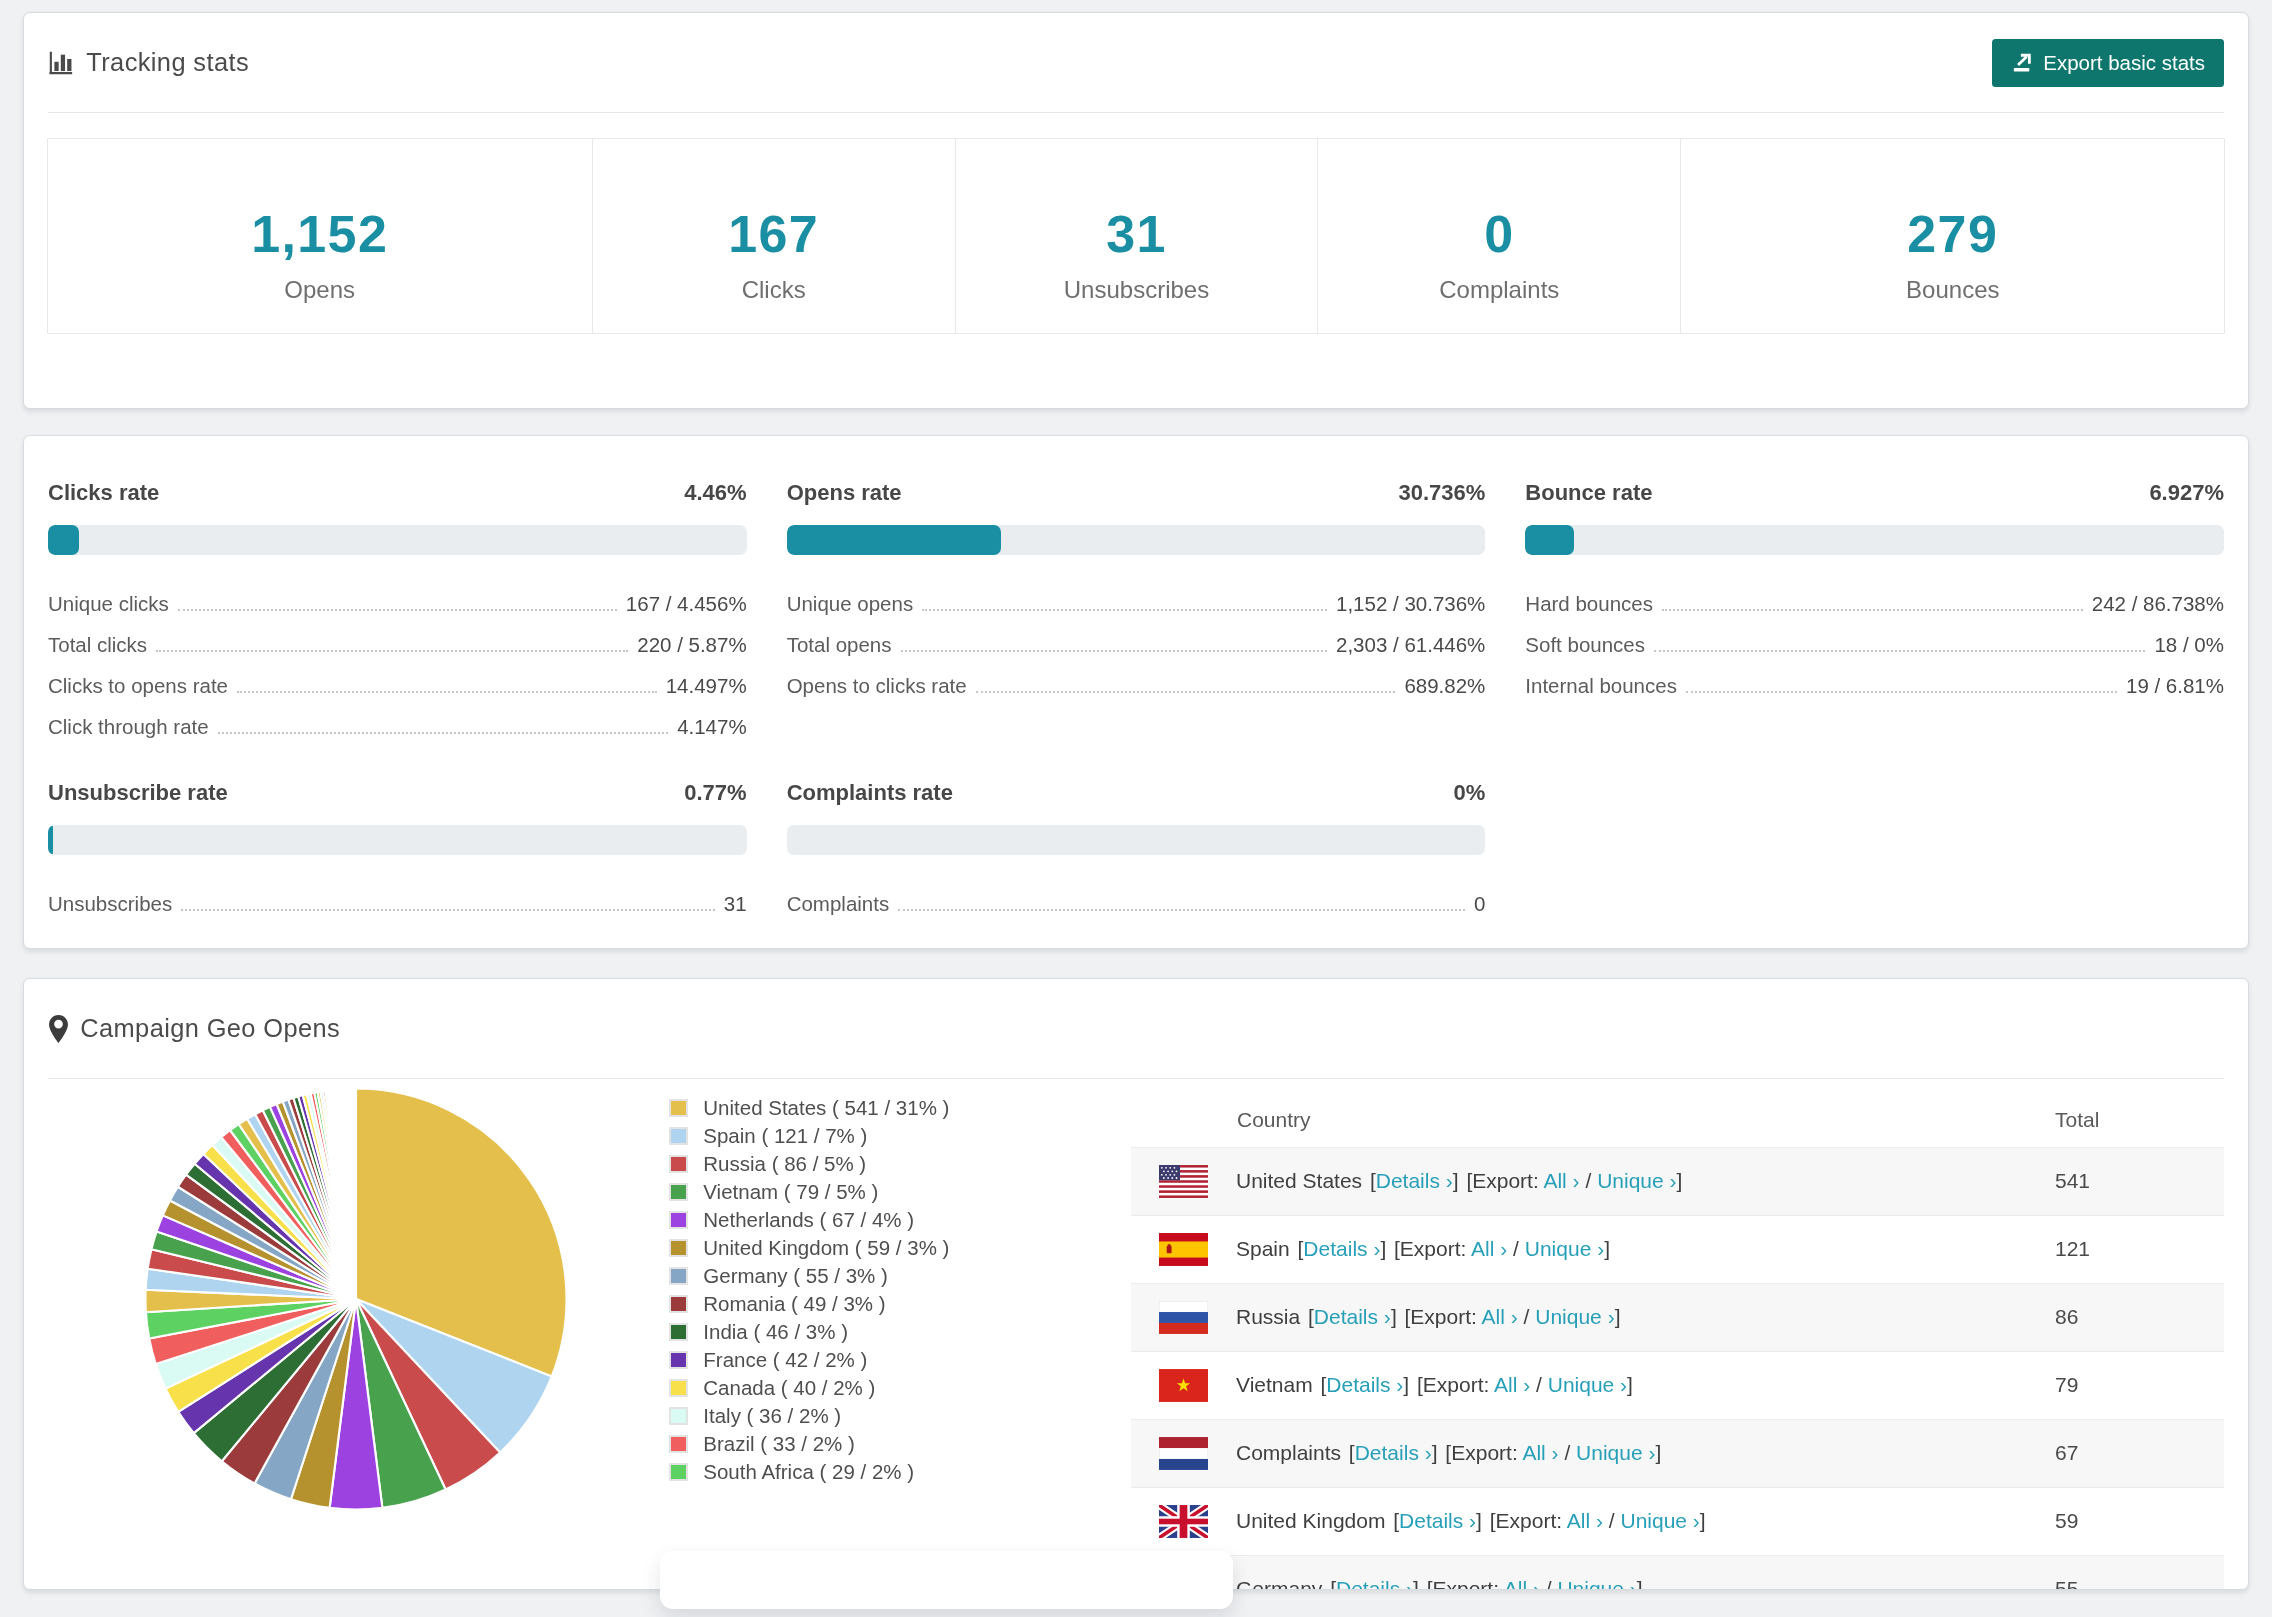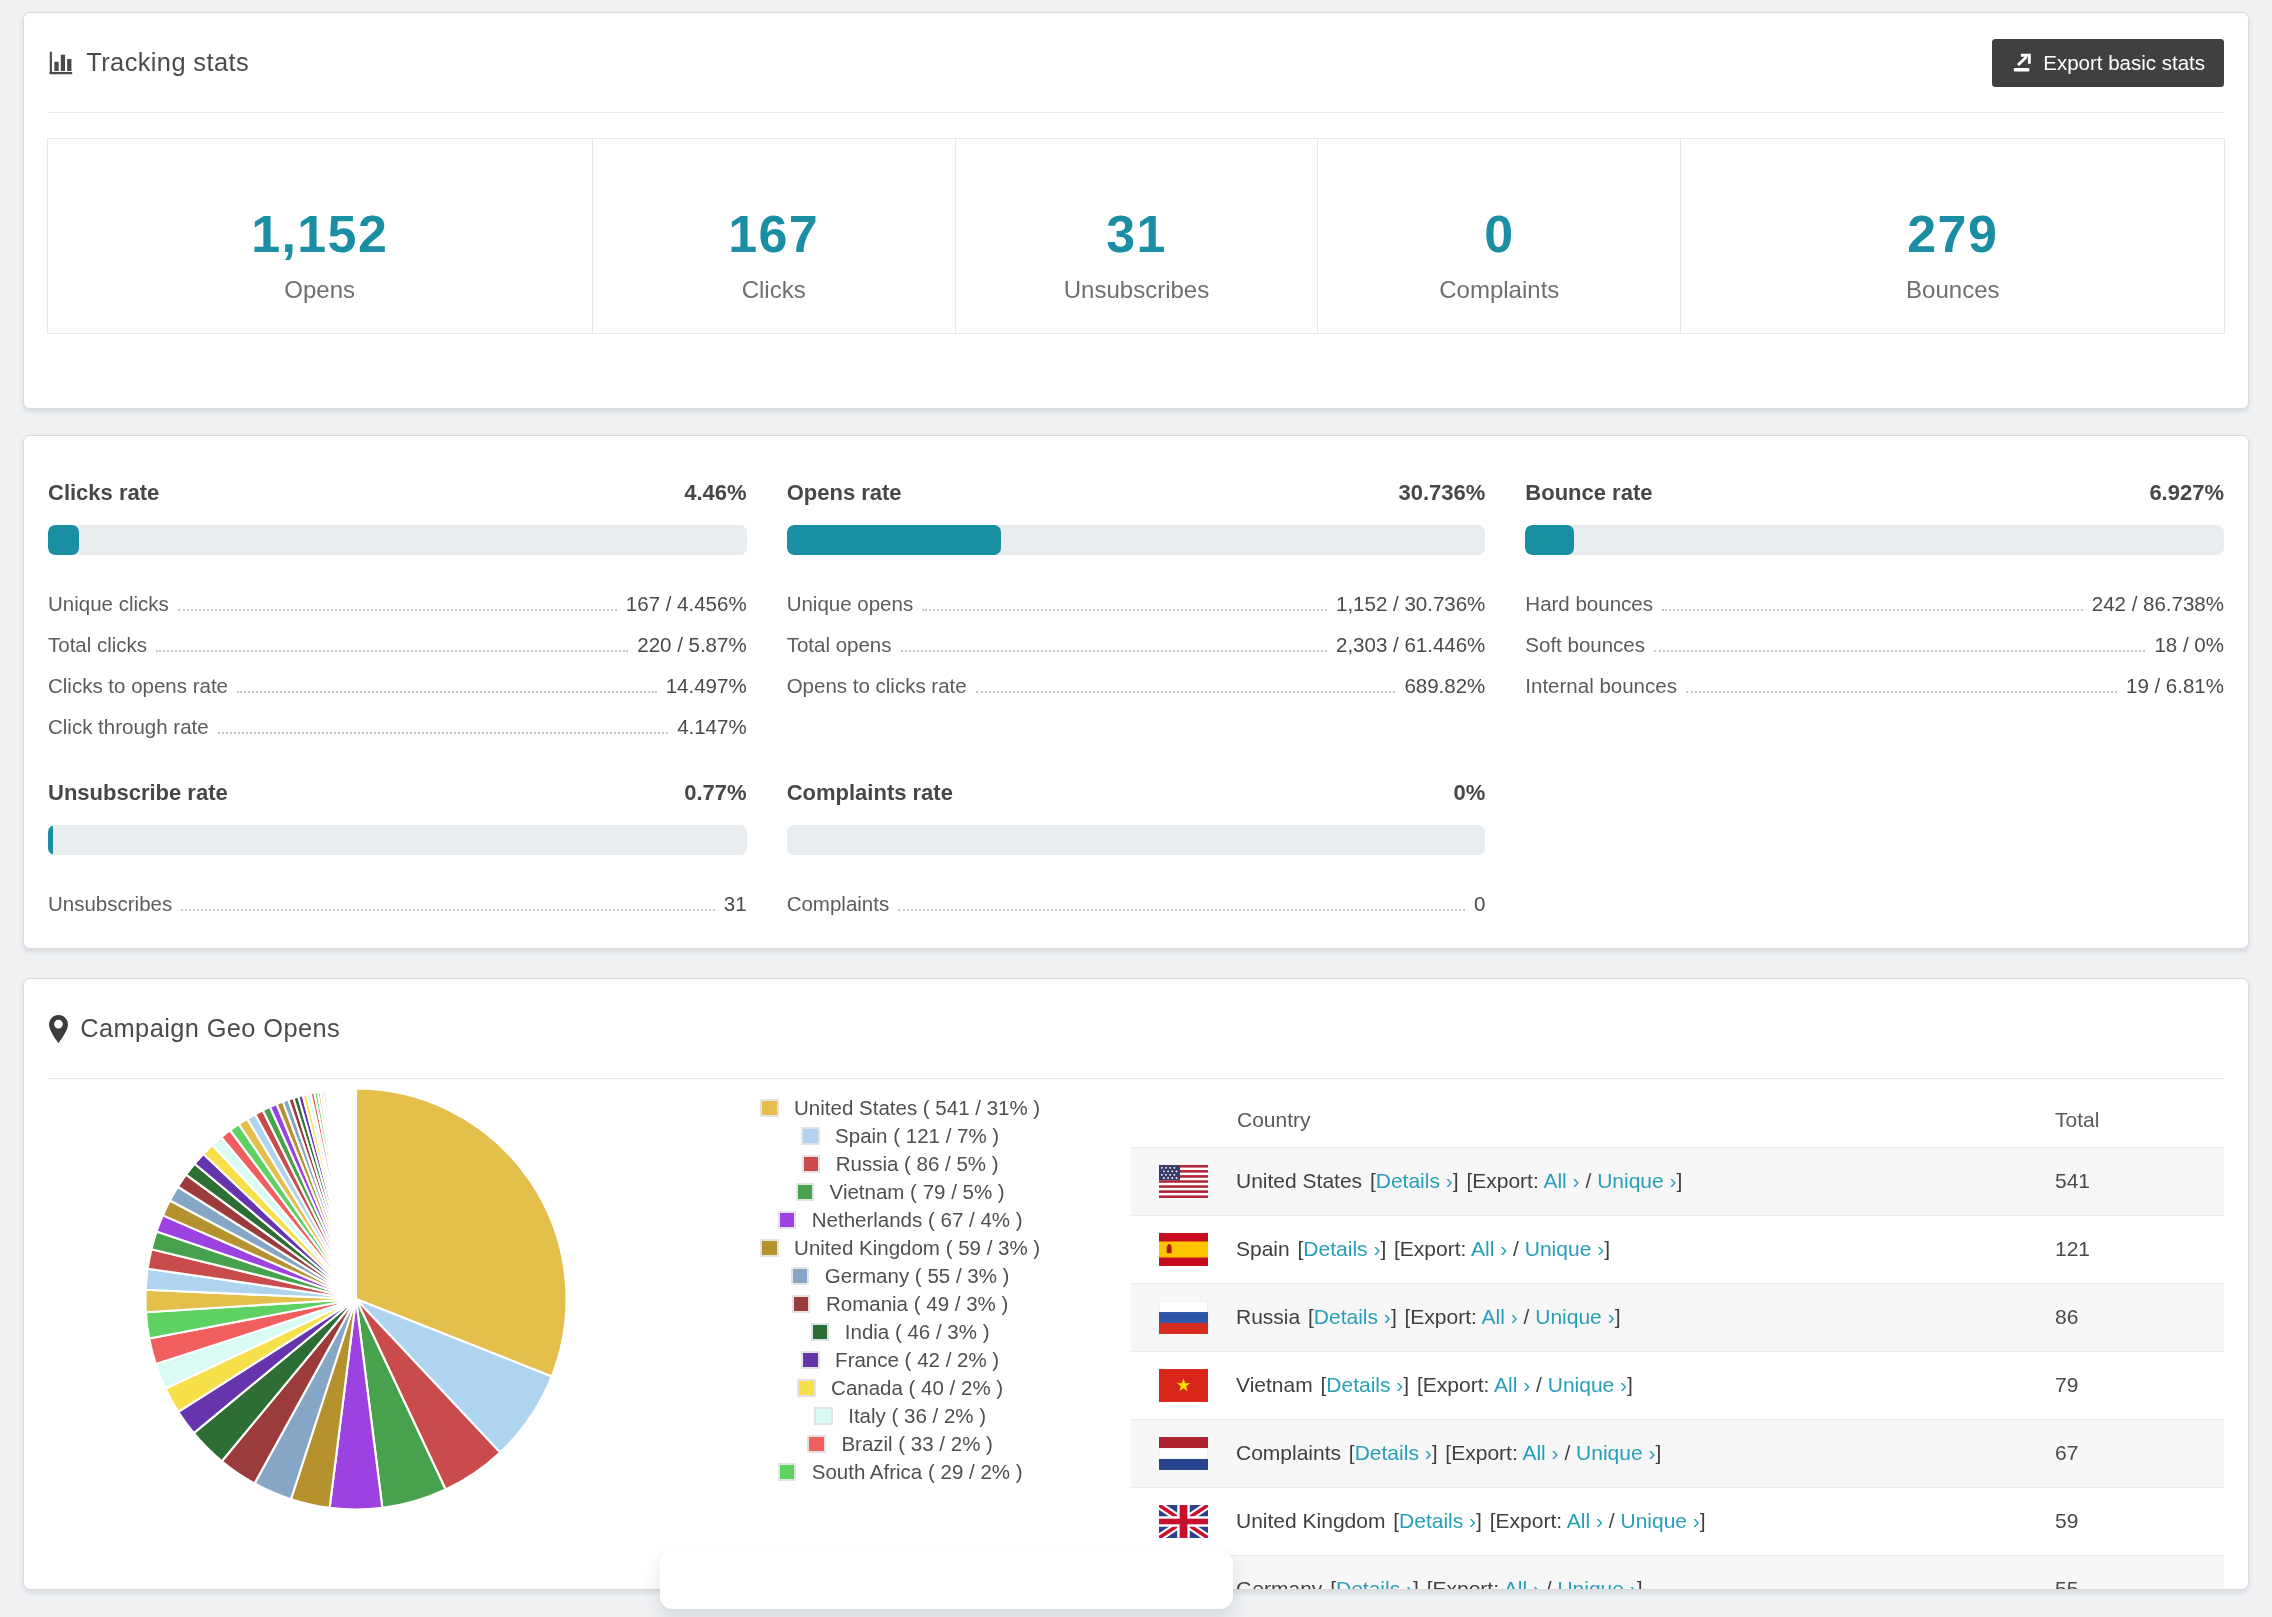--- a/index.html
+++ b/index.html
@@ -20,21 +20,21 @@
   #card-rates    { top:435px; height:514px; }
   #card-geo      { top:978px; height:612px; }
 
   .card-head { display:flex; align-items:center; height:99px; padding:0 24px; }
   .card-title { font-size:25.4px; color:#4b4b4b; font-weight:500; margin-left:11.3px; letter-spacing:0.4px; }
   .head-icon { display:inline-flex; align-items:center; }
   .divider { height:0.7px; background:#e8e8e8; margin:0 24px; }
 
   .export-btn {
     margin-left:auto; display:flex; align-items:center; gap:10px;
-    background:#404040; color:#ffffff; border:none; border-radius:3.5px;
+    background:#0f766e; color:#ffffff; border:none; border-radius:3.5px;
     font-size:20.5px; padding:12px 19px; cursor:pointer;
     font-family:"Liberation Sans", sans-serif;
   }
 
   
   .stats-row {
     display:flex; margin:25.4px 22.6px 0 22.6px; height:196px;
     border:0.7px solid #e9e9e9;
   }
   .stat-cell { display:flex; flex-direction:column; align-items:center; justify-content:center; }
@@ -57,21 +57,21 @@
   .rrow { display:flex; align-items:flex-end; height:41px; padding-bottom:10.6px; font-size:20.5px; }
   .rlabel { color:#5c5c5c; white-space:nowrap; }
   .leader { flex:1; border-bottom:2.1px dotted #c6c6c6; margin:0 9.2px 5px 9.2px; }
   .rval { color:#4a4a4a; white-space:nowrap; }
 
   
   .geo-content { display:flex; padding:0 24px; }
   .pie-col { width:596px; flex:0 0 596px; }
   .pie-col svg { display:block; margin:1.4px 0 0 89px; }
   .legend { width:487px; flex:0 0 487px; padding:15.5px 0 0 25.4px; list-style:none; margin:0; }
-  .legend-item { display:flex; align-items:center; height:28px; font-size:20.5px; color:#4f4f4f;justify-content:center; }
+  .legend-item { display:flex; align-items:center; height:28px; font-size:20.5px; color:#4f4f4f; }
   .swatch { width:18.4px; height:18.4px; border:2.1px solid #e3e3e3; margin-right:15.5px; flex:0 0 18.4px; }
 
   .geo-table { flex:1; margin-top:14px; font-size:21px; }
   .thead { display:flex; align-items:center; height:54px; color:#5a5a5a; }
   .th-country { flex:1; padding-left:106px; }
   .th-total { width:169px; }
   .trow { display:flex; align-items:center; height:68px; padding-left:28px; border-top:0.7px solid #ececec; }
   .trow.alt { background:#f7f7f7; }
   .flag { width:49px; height:33px; margin-right:28px; flex:0 0 49px; display:inline-flex; }
   .flag svg { width:49px; height:33px; }

